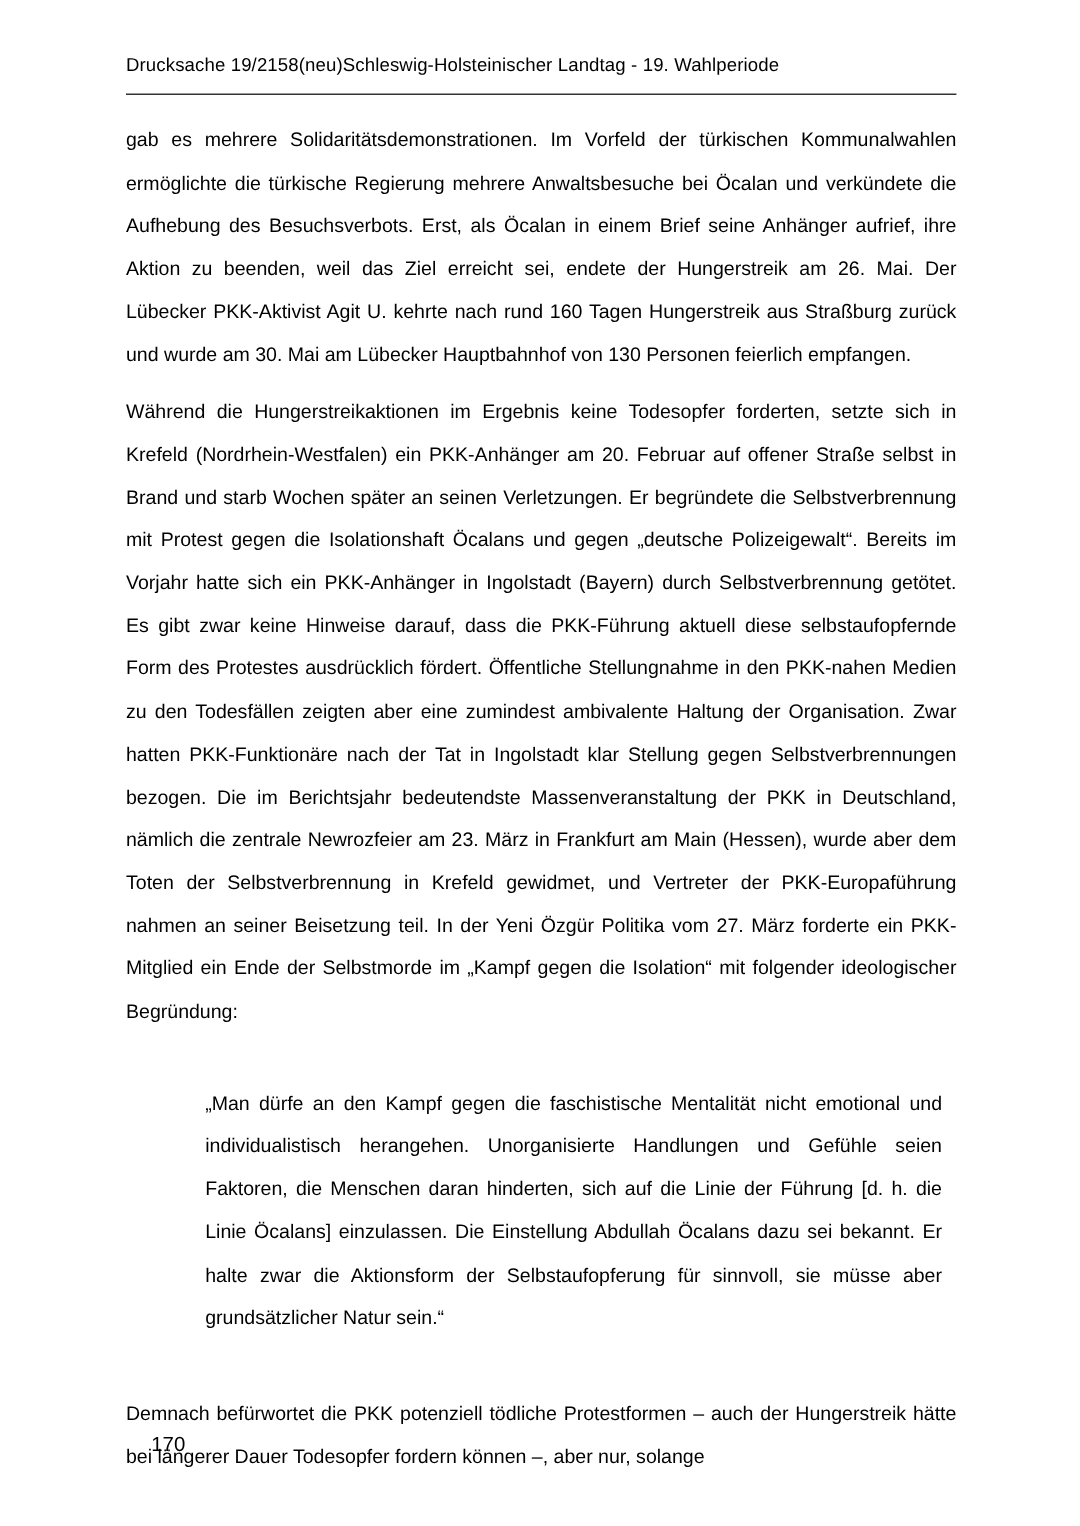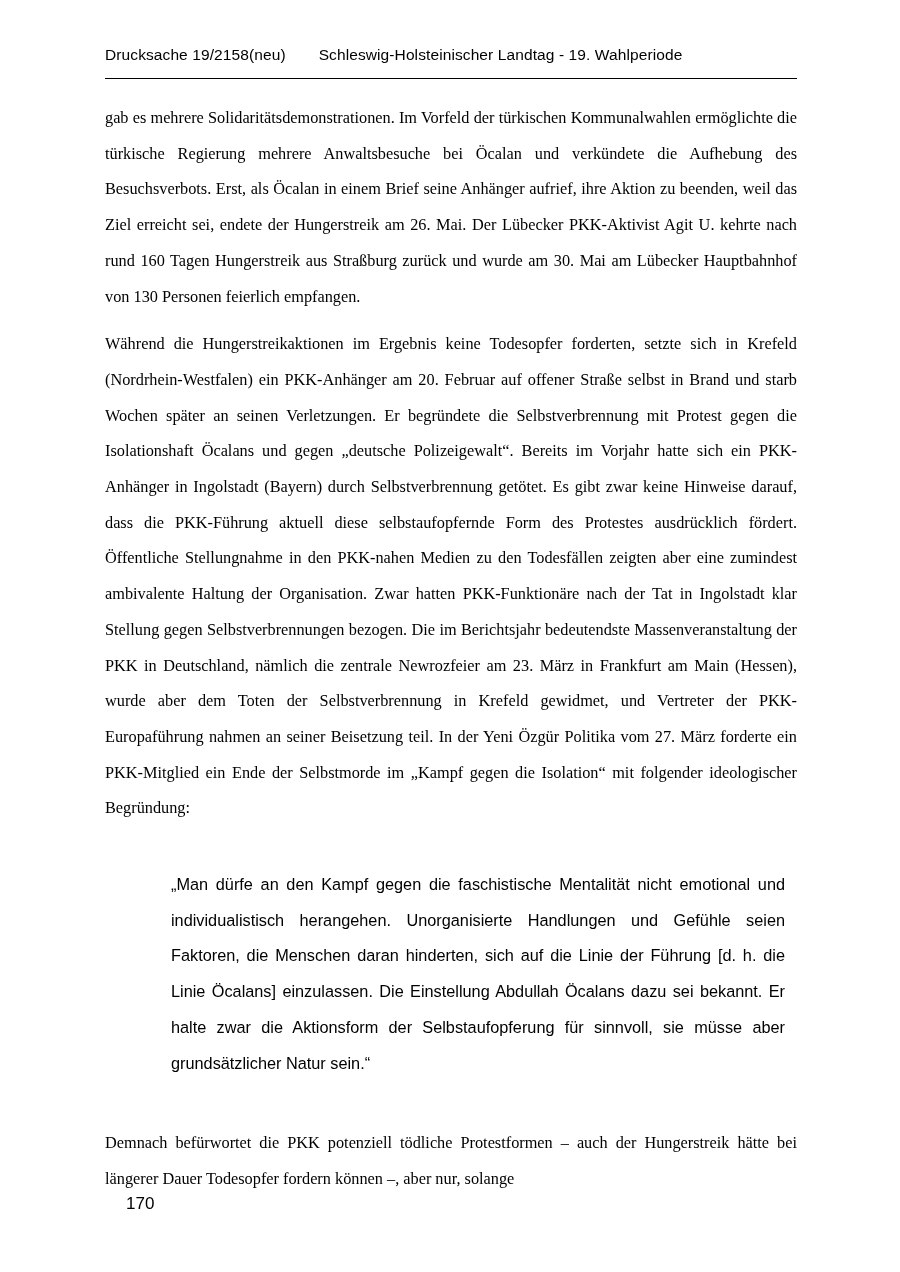--- a/index.html
+++ b/index.html
@@ -31,21 +31,20 @@
     display: flex;
     align-items: baseline;
     font-size: 15.5px;
     letter-spacing: 0.1px;
   }
   .header-left {
     white-space: nowrap;
   }
   .header-right {
     white-space: nowrap;
-    margin-left: 33px;
   }
   .header-rule {
     position: absolute;
     left: 105px;
     top: 78px;
     width: 692px;
     height: 1px;
     background: #000000;
   }
   .content {
@@ -54,21 +53,20 @@
     top: 100px;
     width: 692px;
   }
   p.body-par {
     margin: 0;
     font-size: 16.3px;
     line-height: 35.7px;
     text-align: justify;
     text-justify: inter-word;
     hyphens: manual;
-    font-family: Liberation Serif, serif;
   }
   p.body-par.tight {
     margin-top: 12px;
   }
   .quote {
     margin: 12px;
     padding: 0 0 0 54px;
     font-size: 16.3px;
     line-height: 35.7px;
     text-align: justify;

